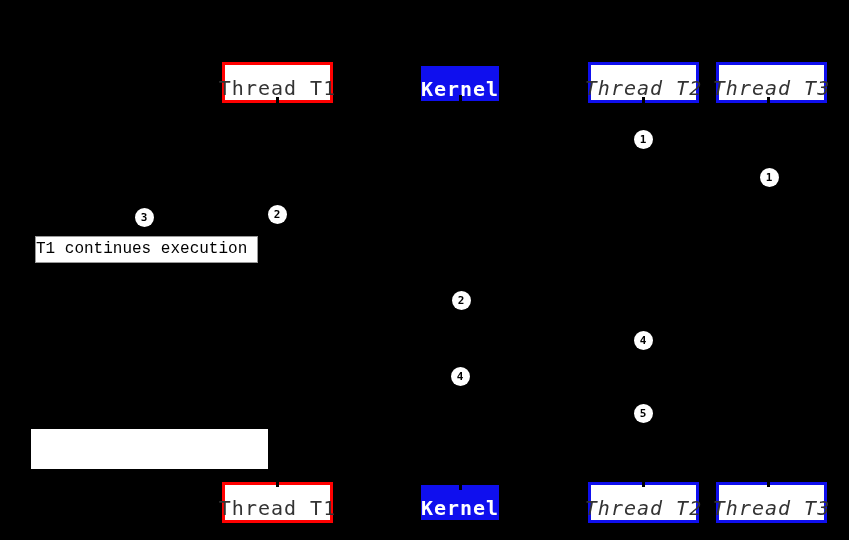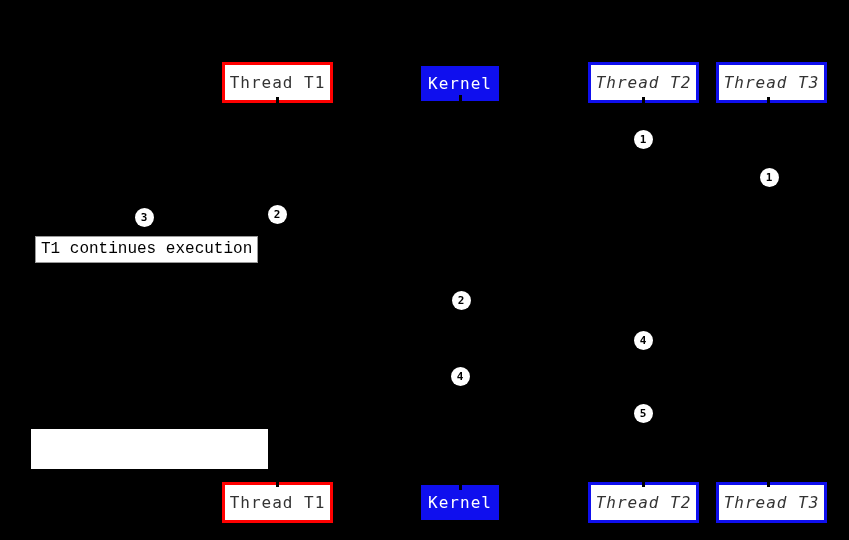--- a/index.html
+++ b/index.html
@@ -15,33 +15,34 @@
     overflow: hidden;
     font-family: "DejaVu Sans Mono", monospace;
   }
   
   .ep-box {
     position: absolute;
     box-sizing: border-box;
     background: var(--box-fill, #fff);
     color: var(--box-text, #333);
     display: flex;
-    align-items: center;
+    align-items: flex-end;
     justify-content: center;
-    font-size: 16px;
+    font-size: 20px;
     letter-spacing: 1px;
     white-space: nowrap;
     z-index: 2;
   }
   .red-outline  { border: 3px solid var(--red, #ff0000); }
   .blue-outline { border: 3px solid var(--blue, #0f0fee); font-style: italic; }
   .blue-filled  {
     background: var(--blue, #0f0fee);
     color: var(--kernel-text, #fff);
     border: none;
+    font-weight: bold;
   }
   
   .tick {
     position: absolute;
     width: 3px;
     height: 11px;
     background: #000;
     z-index: 3;
   }
   
@@ -66,21 +67,20 @@
     top: 236px;
     width: 223px;
     height: 27px;
     box-sizing: border-box;
     background: #fff;
     border: 1px solid var(--ann-border, #999);
     color: #000;
     font-family: "Liberation Mono", monospace;
     font-size: 16px;
     line-height: 25px;
-    padding-left: 5px;
     white-space: nowrap;
     z-index: 2;
   }
   
   .blank-box {
     position: absolute;
     left: 31px;
     top: 429px;
     width: 237px;
     height: 40px;

